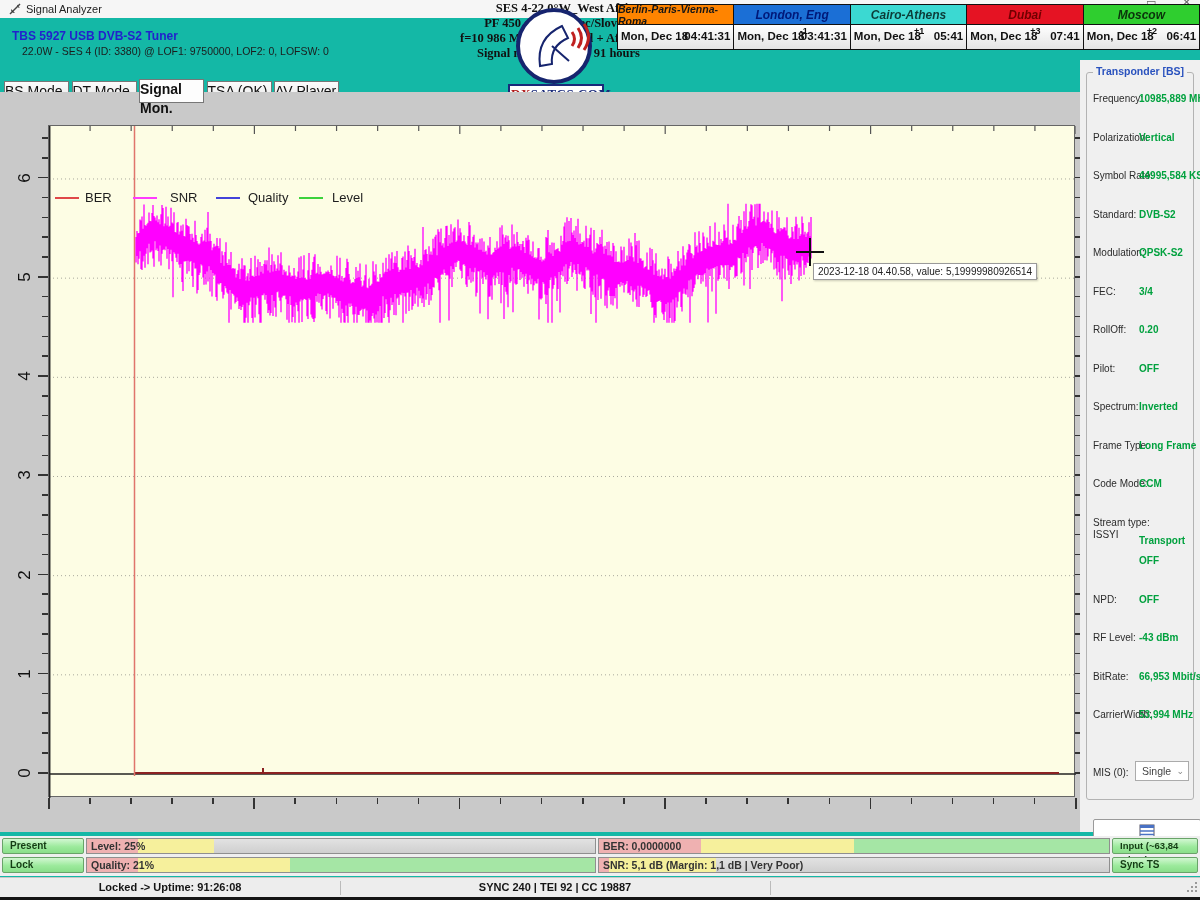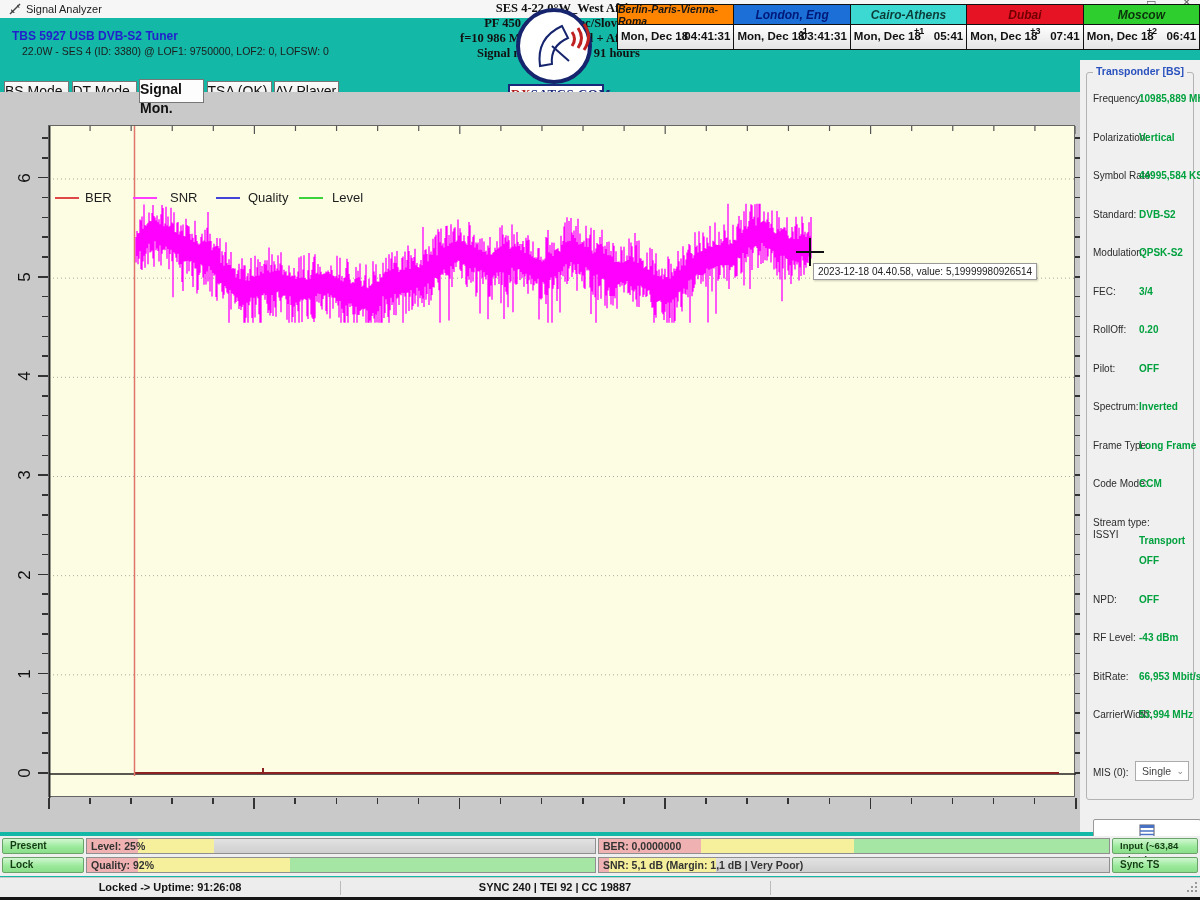--- a/index.html
+++ b/index.html
@@ -409,21 +409,21 @@
       <div class="bar" style="left: 598px; top: 2px; width: 512px;">
         <div class="seg" style="left: 0%; width: 20%; background: rgb(239, 177, 177);"></div>
         <div class="seg" style="left: 20%; width: 30%; background: rgb(246, 240, 156);"></div>
         <div class="seg" style="left: 50%; width: 50%; background: rgb(165, 230, 165);"></div>
         <div class="bartext">BER: 0,0000000</div>
       </div>
       <div class="bar" style="left: 86px; top: 21px; width: 510px;">
         <div class="seg" style="left: 0%; width: 10%; background: rgb(239, 177, 177);"></div>
         <div class="seg" style="left: 10%; width: 30%; background: rgb(246, 240, 156);"></div>
         <div class="seg" style="left: 40%; width: 60%; background: rgb(165, 230, 165);"></div>
-        <div class="bartext">Quality: 92%</div>
+        <div class="bartext">Quality: 21%</div>
       </div>
       <div class="bar" style="left: 598px; top: 21px; width: 512px;">
         <div class="seg" style="left: 0%; width: 2%; background: rgb(239, 177, 177);"></div>
         <div class="seg" style="left: 2%; width: 21%; background: rgb(246, 240, 156);"></div>
         <div class="bartext">SNR: 5,1 dB (Margin: 1,1 dB | Very Poor)</div>
       </div>
     </div>
 
   <div class="statusbar">
     <div class="status-sec" style="left:0; width:340px;">Locked -&gt; Uptime: 91:26:08</div>

